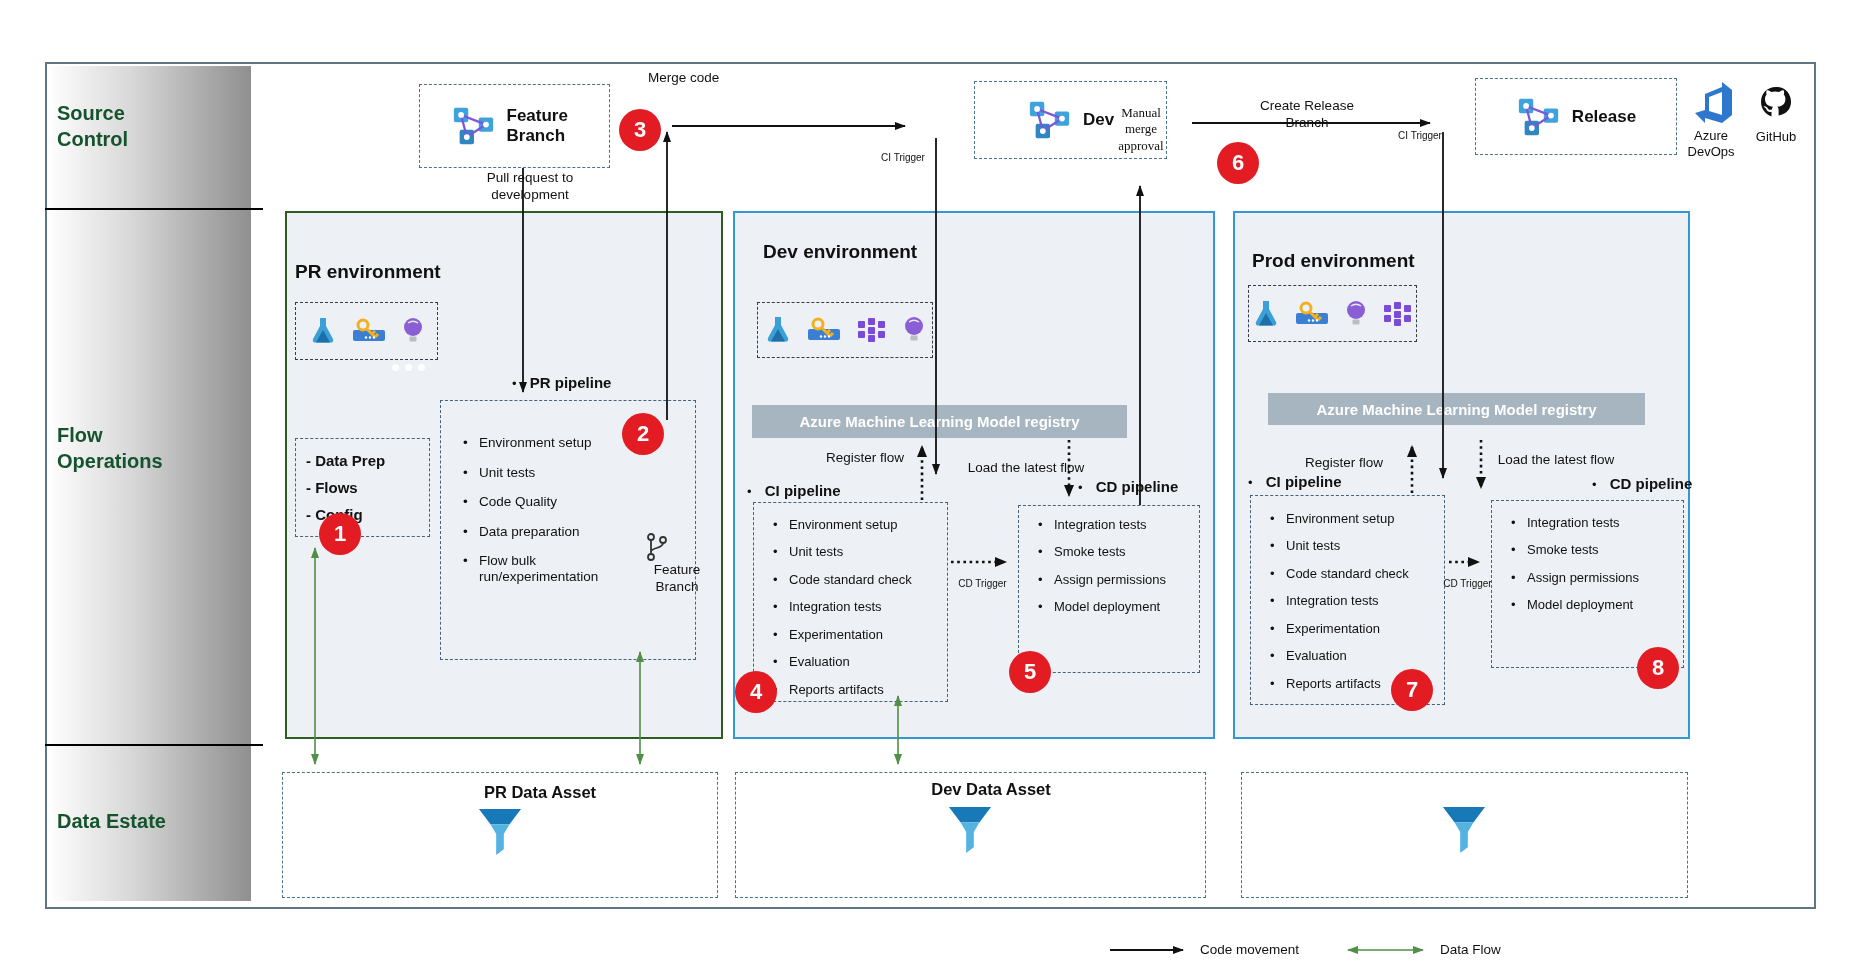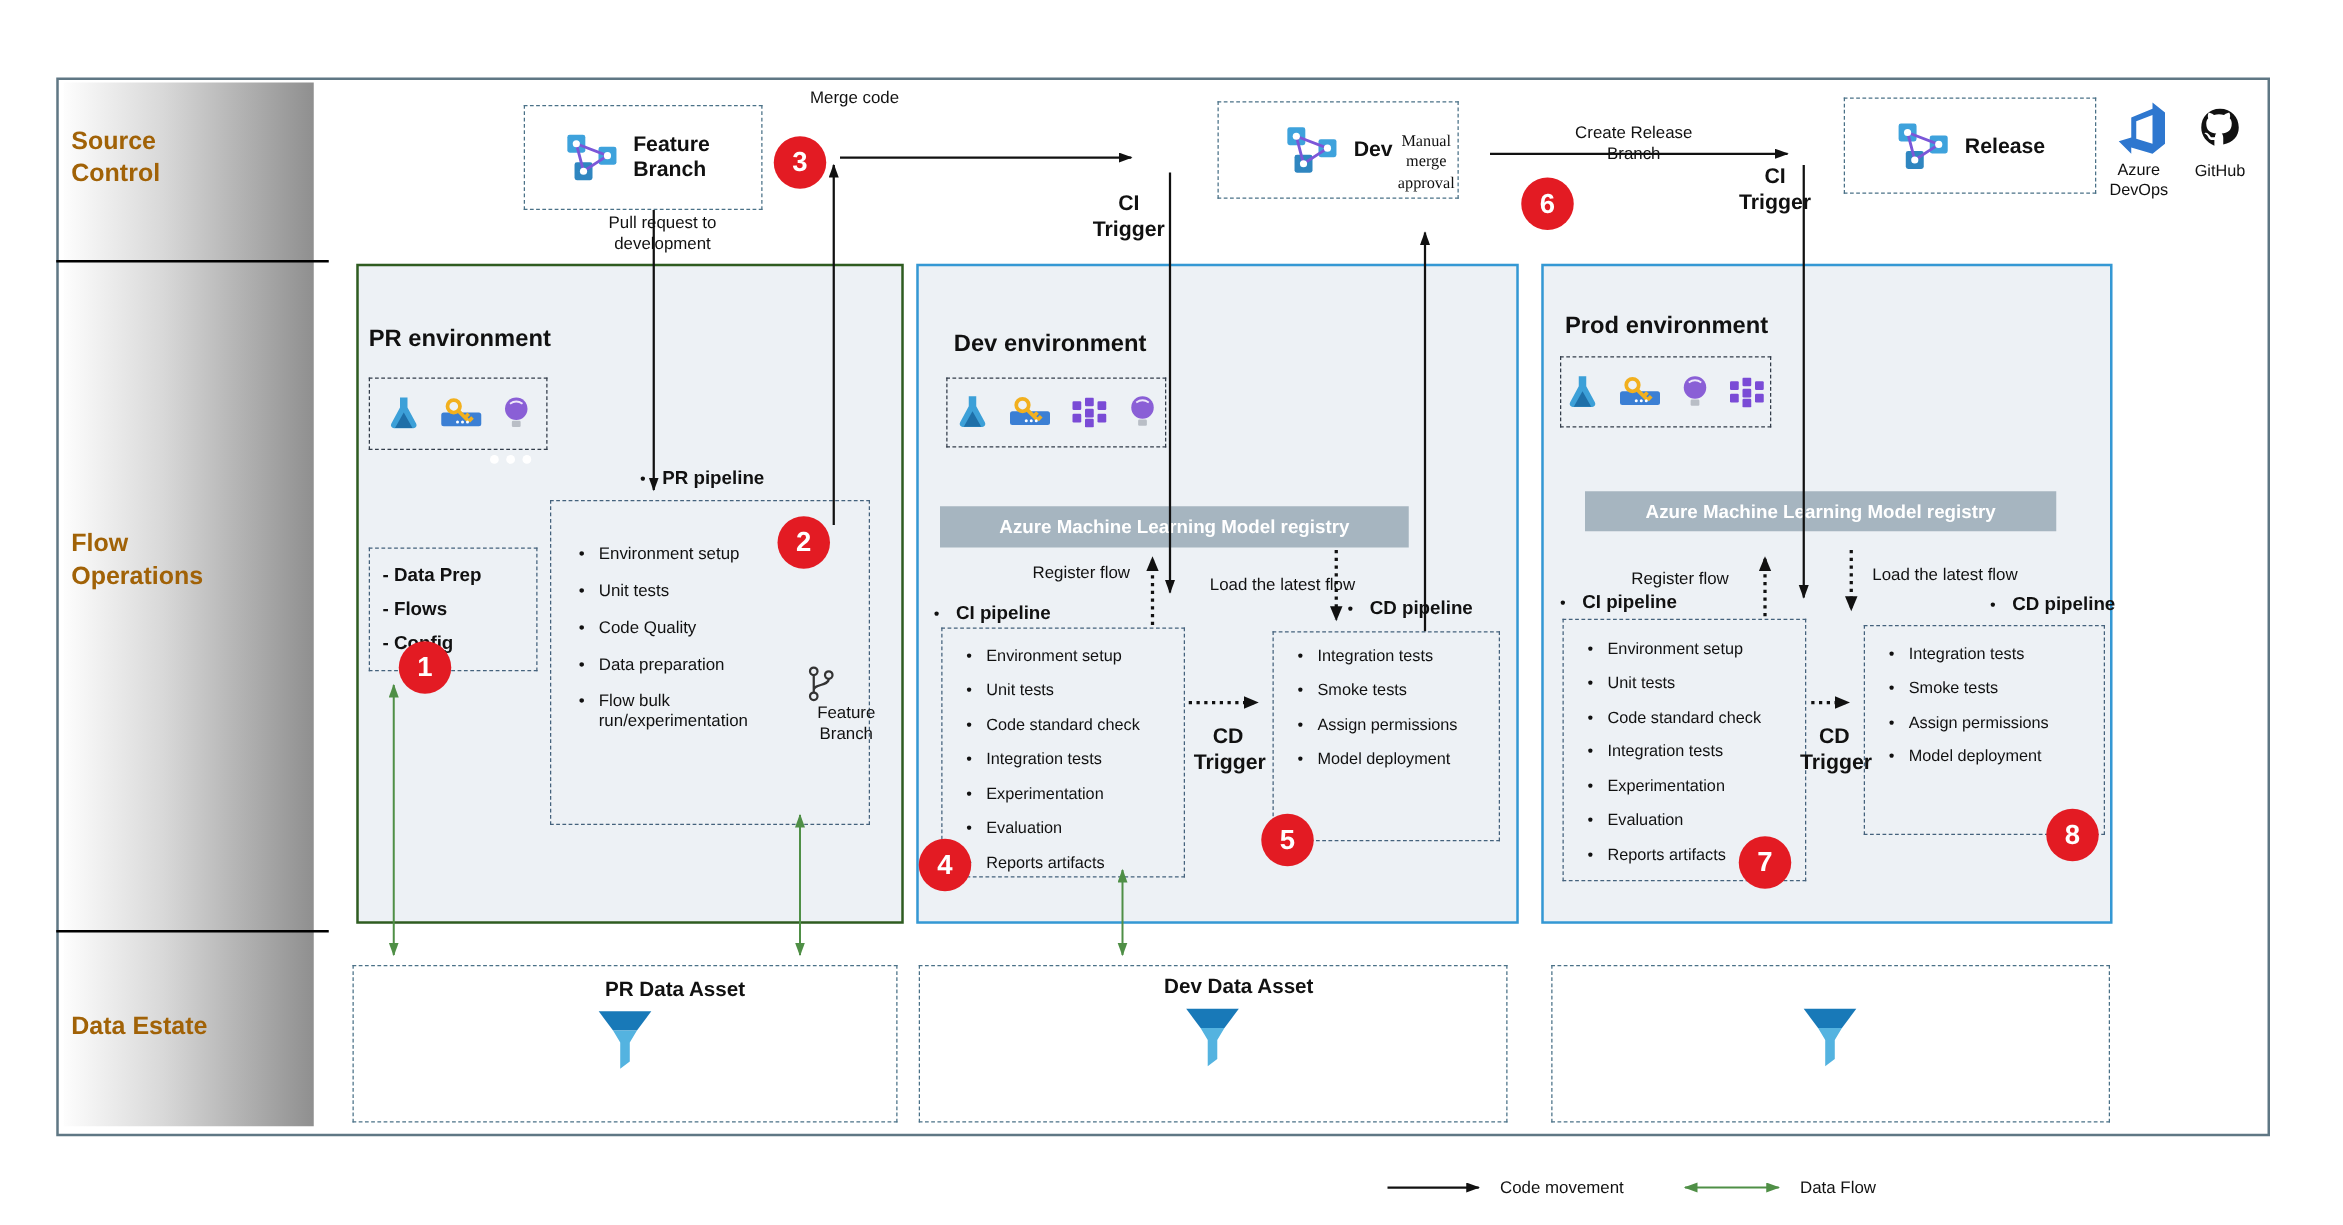--- a/index.html
+++ b/index.html
@@ -1,41 +1,41 @@
 <!DOCTYPE html>
 <html><head>
 <meta charset="utf-8">
 <style>
   html,body{margin:0;padding:0;background:#fff;}
   .canvas{position:relative;width:1874px;height:980px;background:#fff;
           font-family:"Liberation Sans",sans-serif;color:#111;overflow:hidden;}
   .abs{position:absolute;}
   .frame{border:2px solid #5f7784;background:#fff;}
   .sidebar{background:linear-gradient(90deg,#fdfdfd 0%,#d8d8d8 40%,#8f8f8f 100%);}
-  .lane-label{font-size:20px;font-weight:bold;line-height:1.3;color:#a16207;}
+  .lane-label{font-size:20px;font-weight:bold;line-height:1.3;color:#14532d;}
   .divider{background:#000;height:2px;}
   .topbox{border:1.6px dashed #4a7187;background:#fff;display:flex;align-items:center;
           justify-content:center;gap:10px;box-sizing:border-box;}
   .topbox .lbl{font-size:17px;font-weight:bold;line-height:1.15;}
   .env{background:#edf1f5;box-sizing:border-box;}
   .env-pr{border:2.5px solid #2f5c20;}
   .env-blue{border:2.5px solid #3498d4;}
   .env-title{font-size:19px;font-weight:bold;}
   .iconbox{border:1.4px dashed #333d4a;display:flex;align-items:center;justify-content:center;
            gap:16px;box-sizing:border-box;}
   .dashbox{border:1.4px dashed #44627c;box-sizing:border-box;}
   .boldnote{font-size:15px;font-weight:bold;line-height:1.8;}
   .pipehdr{font-size:15px;font-weight:bold;}
   .pipehdr::before{content:"•";font-weight:normal;margin-right:9px;font-size:13px;}
   .plist{margin:0;padding:10px 0 0 8px;list-style:none;}
   .plist li{font-size:13.5px;line-height:1.15;margin-bottom:14px;padding-left:16px;position:relative;}
   .plist li::before{content:"•";position:absolute;left:0;top:0;}
   .plist.tight li{font-size:13px;margin-bottom:12.5px;}
   .smalllbl{font-size:13.5px;line-height:1.25;}
-  .blabel{font-size:17px;font-weight:bold;line-height:1.25;text-align:center;}
+  .blabel{font-size:10px;font-weight:normal;line-height:1.25;text-align:center;}
   .registry{background:#a6b5c0;color:#fff;font-size:15px;font-weight:bold;display:flex;
             align-items:center;justify-content:center;box-sizing:border-box;}
   .badge{width:42px;height:42px;border-radius:50%;background:#e31b23;color:#fff;font-size:22px;
          font-weight:bold;display:flex;align-items:center;justify-content:center;z-index:30;}
   .dasset{border:1.6px dashed #4a7187;background:#fff;box-sizing:border-box;}
   .dasset-title{font-size:16.5px;font-weight:bold;text-align:center;}
   .dots{display:flex;gap:6px;}
   .dots span{width:7px;height:7px;border-radius:50%;background:#fff;}
   svg{display:block;}
   .overlay{position:absolute;left:0;top:0;z-index:20;pointer-events:none;}
@@ -181,21 +181,21 @@
       <g stroke="#333" stroke-width="1.8" fill="#edf1f5">
         <circle cx="7" cy="5" r="3"></circle>
           <circle cx="7" cy="25" r="3"></circle>
           <circle cx="19" cy="8" r="3"></circle>
       </g>
     </svg>
     </span>
   <div class="abs smalllbl ctr" style="left:638px;top:562px;width:78px;">Feature Branch</div>
 
   <div class="abs env env-blue" style="left:733px;top:211px;width:482px;height:528px;"></div>
-  <div class="abs env-title" style="left:763px;top:265px;text-align:center;">Dev environment</div>
+  <div class="abs env-title" style="left:763px;top:241px;text-align:center;">Dev environment</div>
   <div class="abs iconbox" style="left:757px;top:302px;width:176px;height:56px;">
     <span>
       <svg width="26" height="28" viewBox="0 0 26 28">
         <path d="M10,1 h6 v8 l7,13 a2.5,2.5 0 0 1 -2.2,3.6 H5.2 A2.5,2.5 0 0 1 3,22 L10,9 Z" fill="#3ca0d8"></path>
         <path d="M13,13 L20,25.4 H6 Z" fill="#1e6fa8"></path>
       </svg>
       </span>
     <span>
       <svg width="34" height="26" viewBox="0 0 34 26">
         <rect x="1" y="12" width="32" height="11" rx="2" fill="#3b7fd4"></rect>

